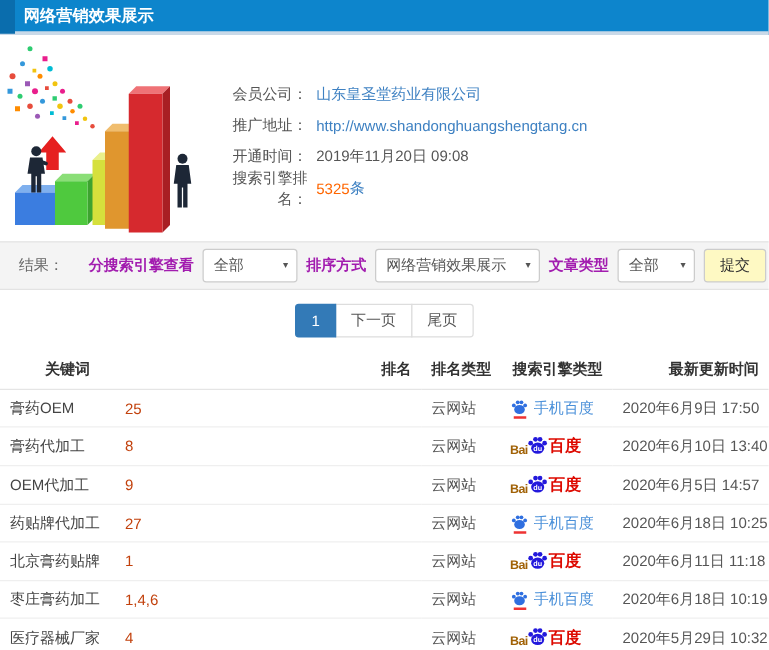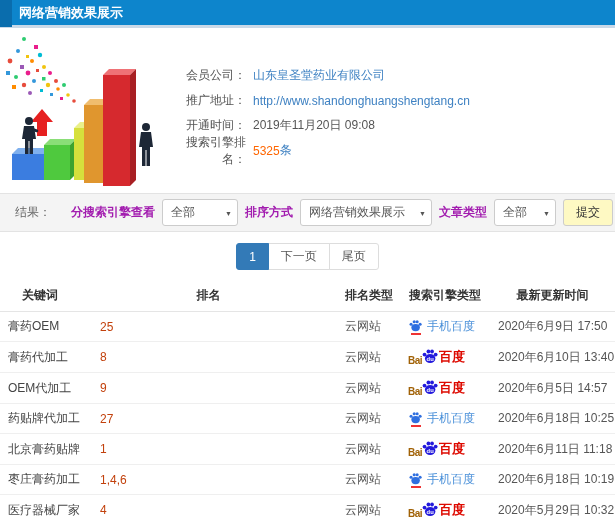--- a/index.html
+++ b/index.html
@@ -45,21 +45,21 @@
   .page-btn { height:27px; min-width:30px; display:flex; align-items:center; justify-content:center;
     padding:0 12px; background:#fff; border:1px solid #ddd; margin-left:-1px;
     color:#555; cursor:pointer; }
   .page-btn.active { background:#337ab7; border-color:#337ab7; color:#fff; z-index:1; }
   .page-btn:first-child { border-radius:3px 0 0 3px; margin-left:0; }
   .page-btn:last-child { border-radius:0 3px 3px 0; }
 
   
   .rank-table-wrap { position:absolute; top:281px; left:0; width:615px; }
   table { width:615px; border-collapse:collapse; table-layout:fixed; font-size:12px; }
-  th { text-align:center; font-weight:bold; color:#333; padding:6px 8px 7px;
+  th { text-align:right; font-weight:bold; color:#333; padding:6px 8px 7px;
     border-bottom:1px solid #e5e5e5; white-space:nowrap; }
   td { padding:6px 8px; border-bottom:1px solid #efefef; color:#555;
     white-space:nowrap; overflow:hidden; height:27px; }
   td.kw { color:#444; }
   td .rank-link { color:#c2410c;margin-left:12px; }
 
   
   .engine-cell { display:flex; align-items:flex-start; }
   .mobile-logo { display:flex; align-items:center; gap:4px; }
   .mobile-logo .paw-wrap { display:flex; flex-direction:column; align-items:center; }

